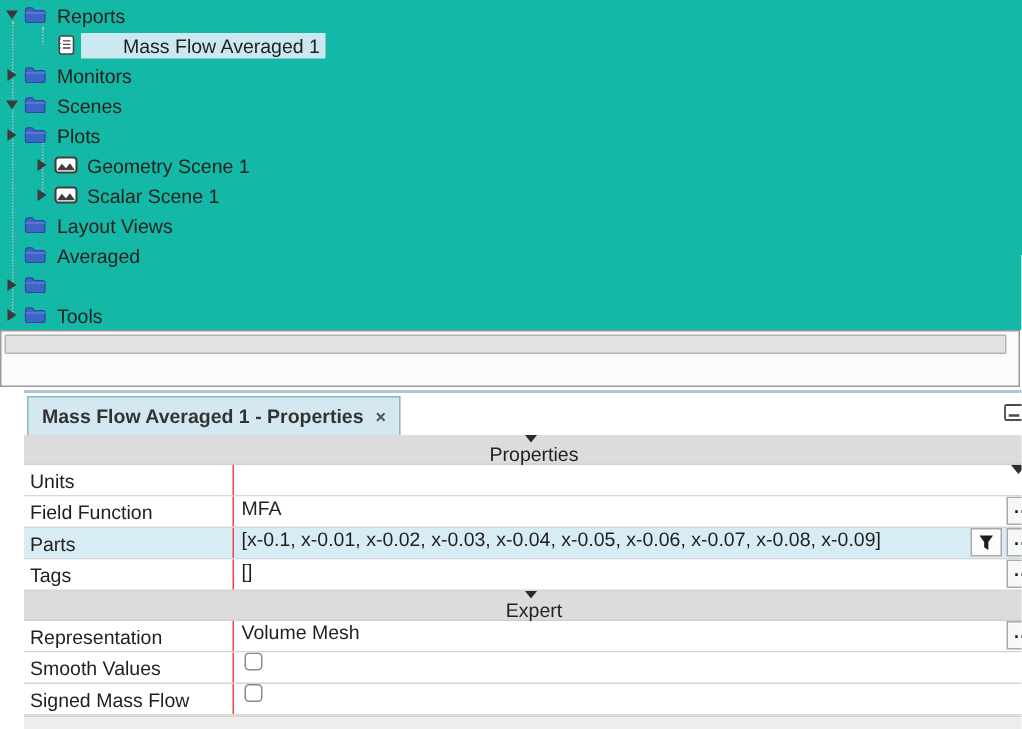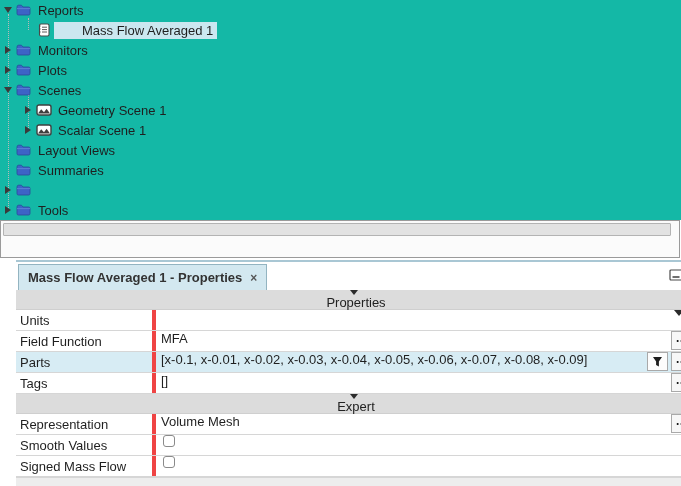--- a/index.html
+++ b/index.html
@@ -47,21 +47,21 @@
   .floatbtn{position:absolute;right:10px;top:7px;width:14px;height:12px;display:flex;align-items:center;justify-content:center;}
   
   .sheet{width:100%;}
   .sect{
     height:20px;background:#dcdcdc;display:flex;align-items:center;
     padding-left:3px;color:#222;border-bottom:1px solid #cfcfcf;box-sizing:border-box;flex-direction:column;
   }
   .sect .caret{width:0;height:0;border-left:4px solid transparent;border-right:4px solid transparent;border-top:5px solid #2b2b2b;margin-right:4px;}
   .prow{display:flex;height:21px;box-sizing:border-box;border-bottom:1px solid #d6d6d6;background:#fff;align-items:stretch;}
   .prow.hl{background:#d7ecf4;}
-  .plabel{flex:0 0 140px;border-right:4px solid #ef4444;display:flex;align-items:center;padding-left:4px;box-sizing:border-box;white-space:nowrap;overflow:hidden;}
+  .plabel{flex:0 0 140px;border-right:1px solid #ef4444;display:flex;align-items:center;padding-left:4px;box-sizing:border-box;white-space:nowrap;overflow:hidden;}
   .pvalue{flex:1;display:flex;align-items:flex-start;padding-left:5px;position:relative;white-space:nowrap;overflow:hidden;}
   .pvtext{white-space:nowrap;}
   .ctrls{margin-left:auto;display:flex;align-items:center;gap:3px;padding-right:1px;}
   .dd-arrow{width:0;height:0;border-left:5px solid transparent;border-right:5px solid transparent;border-top:6px solid #2b2b2b;margin-right:8px;}
   .btn{
     box-sizing:border-box;width:21px;height:19px;background:#f7f7f7;border:1px solid #a9a9a9;
     display:flex;align-items:center;justify-content:center;font-size:12px;font-weight:bold;
     color:#1a1a1a;line-height:1;letter-spacing:0;padding-bottom:6px;
   }
   .btn.filter{padding-bottom:0;background:#fcfcfc;}
@@ -109,42 +109,42 @@
       <svg width="15" height="12" viewBox="0 0 15 12">
           <path d="M1 3 Q1 1.2 2.6 1.2 H5.4 L7 3 H12.6 Q14 3 14 4.4 V9.6 Q14 11 12.6 11 H2.4 Q1 11 1 9.6 Z" fill="#3d64c6" stroke="#2b4a9b" stroke-width="0.8"></path>
           <path d="M1 4.6 H14" stroke="#5b7fd4" stroke-width="1"></path>
         </svg>
     </span>
     <span class="tlabel">Monitors</span>
   </div>
 
   <div class="trow">
     <span class="tspacer">
+        <span class="tri-down"></span>
+      </span>
+    <span class="ticon">
+      <svg width="15" height="12" viewBox="0 0 15 12">
+          <path d="M1 3 Q1 1.2 2.6 1.2 H5.4 L7 3 H12.6 Q14 3 14 4.4 V9.6 Q14 11 12.6 11 H2.4 Q1 11 1 9.6 Z" fill="#3d64c6" stroke="#2b4a9b" stroke-width="0.8"></path>
+          <path d="M1 4.6 H14" stroke="#5b7fd4" stroke-width="1"></path>
+        </svg>
+    </span>
+    <span class="tlabel">Scenes</span>
+  </div>
+
+  <div class="trow">
+    <span class="tspacer">
         <span class="tri-right"></span>
       </span>
     <span class="ticon">
       <svg width="15" height="12" viewBox="0 0 15 12">
           <path d="M1 3 Q1 1.2 2.6 1.2 H5.4 L7 3 H12.6 Q14 3 14 4.4 V9.6 Q14 11 12.6 11 H2.4 Q1 11 1 9.6 Z" fill="#3d64c6" stroke="#2b4a9b" stroke-width="0.8"></path>
           <path d="M1 4.6 H14" stroke="#5b7fd4" stroke-width="1"></path>
         </svg>
     </span>
     <span class="tlabel">Plots</span>
-  </div>
-
-  <div class="trow">
-    <span class="tspacer">
-        <span class="tri-down"></span>
-      </span>
-    <span class="ticon">
-      <svg width="15" height="12" viewBox="0 0 15 12">
-          <path d="M1 3 Q1 1.2 2.6 1.2 H5.4 L7 3 H12.6 Q14 3 14 4.4 V9.6 Q14 11 12.6 11 H2.4 Q1 11 1 9.6 Z" fill="#3d64c6" stroke="#2b4a9b" stroke-width="0.8"></path>
-          <path d="M1 4.6 H14" stroke="#5b7fd4" stroke-width="1"></path>
-        </svg>
-    </span>
-    <span class="tlabel">Scenes</span>
   </div>
 
   <div class="trow indent1">
     <span class="tspacer">
         <span class="tri-right"></span>
       </span>
     <span class="ticon">
       <svg width="16" height="12" viewBox="0 0 16 12">
           <rect x="1" y="1" width="14" height="10" rx="2" fill="#ffffff" stroke="#3f3f3f" stroke-width="1.4"></rect>
           <path d="M2 9.5 L5.2 5.2 L8 8.2 L10.6 4.8 L14 9.5 Z" fill="#3f3f3f"></path>
@@ -178,21 +178,21 @@
   </div>
 
   <div class="trow">
     <span class="tspacer"></span>
     <span class="ticon">
       <svg width="15" height="12" viewBox="0 0 15 12">
           <path d="M1 3 Q1 1.2 2.6 1.2 H5.4 L7 3 H12.6 Q14 3 14 4.4 V9.6 Q14 11 12.6 11 H2.4 Q1 11 1 9.6 Z" fill="#3d64c6" stroke="#2b4a9b" stroke-width="0.8"></path>
           <path d="M1 4.6 H14" stroke="#5b7fd4" stroke-width="1"></path>
         </svg>
     </span>
-    <span class="tlabel">Summaries</span>
+    <span class="tlabel">Averaged</span>
   </div>
 
   <div class="trow">
     <span class="tspacer">
         <span class="tri-right"></span>
       </span>
     <span class="ticon">
       <svg width="15" height="12" viewBox="0 0 15 12">
           <path d="M1 3 Q1 1.2 2.6 1.2 H5.4 L7 3 H12.6 Q14 3 14 4.4 V9.6 Q14 11 12.6 11 H2.4 Q1 11 1 9.6 Z" fill="#3d64c6" stroke="#2b4a9b" stroke-width="0.8"></path>
           <path d="M1 4.6 H14" stroke="#5b7fd4" stroke-width="1"></path>

